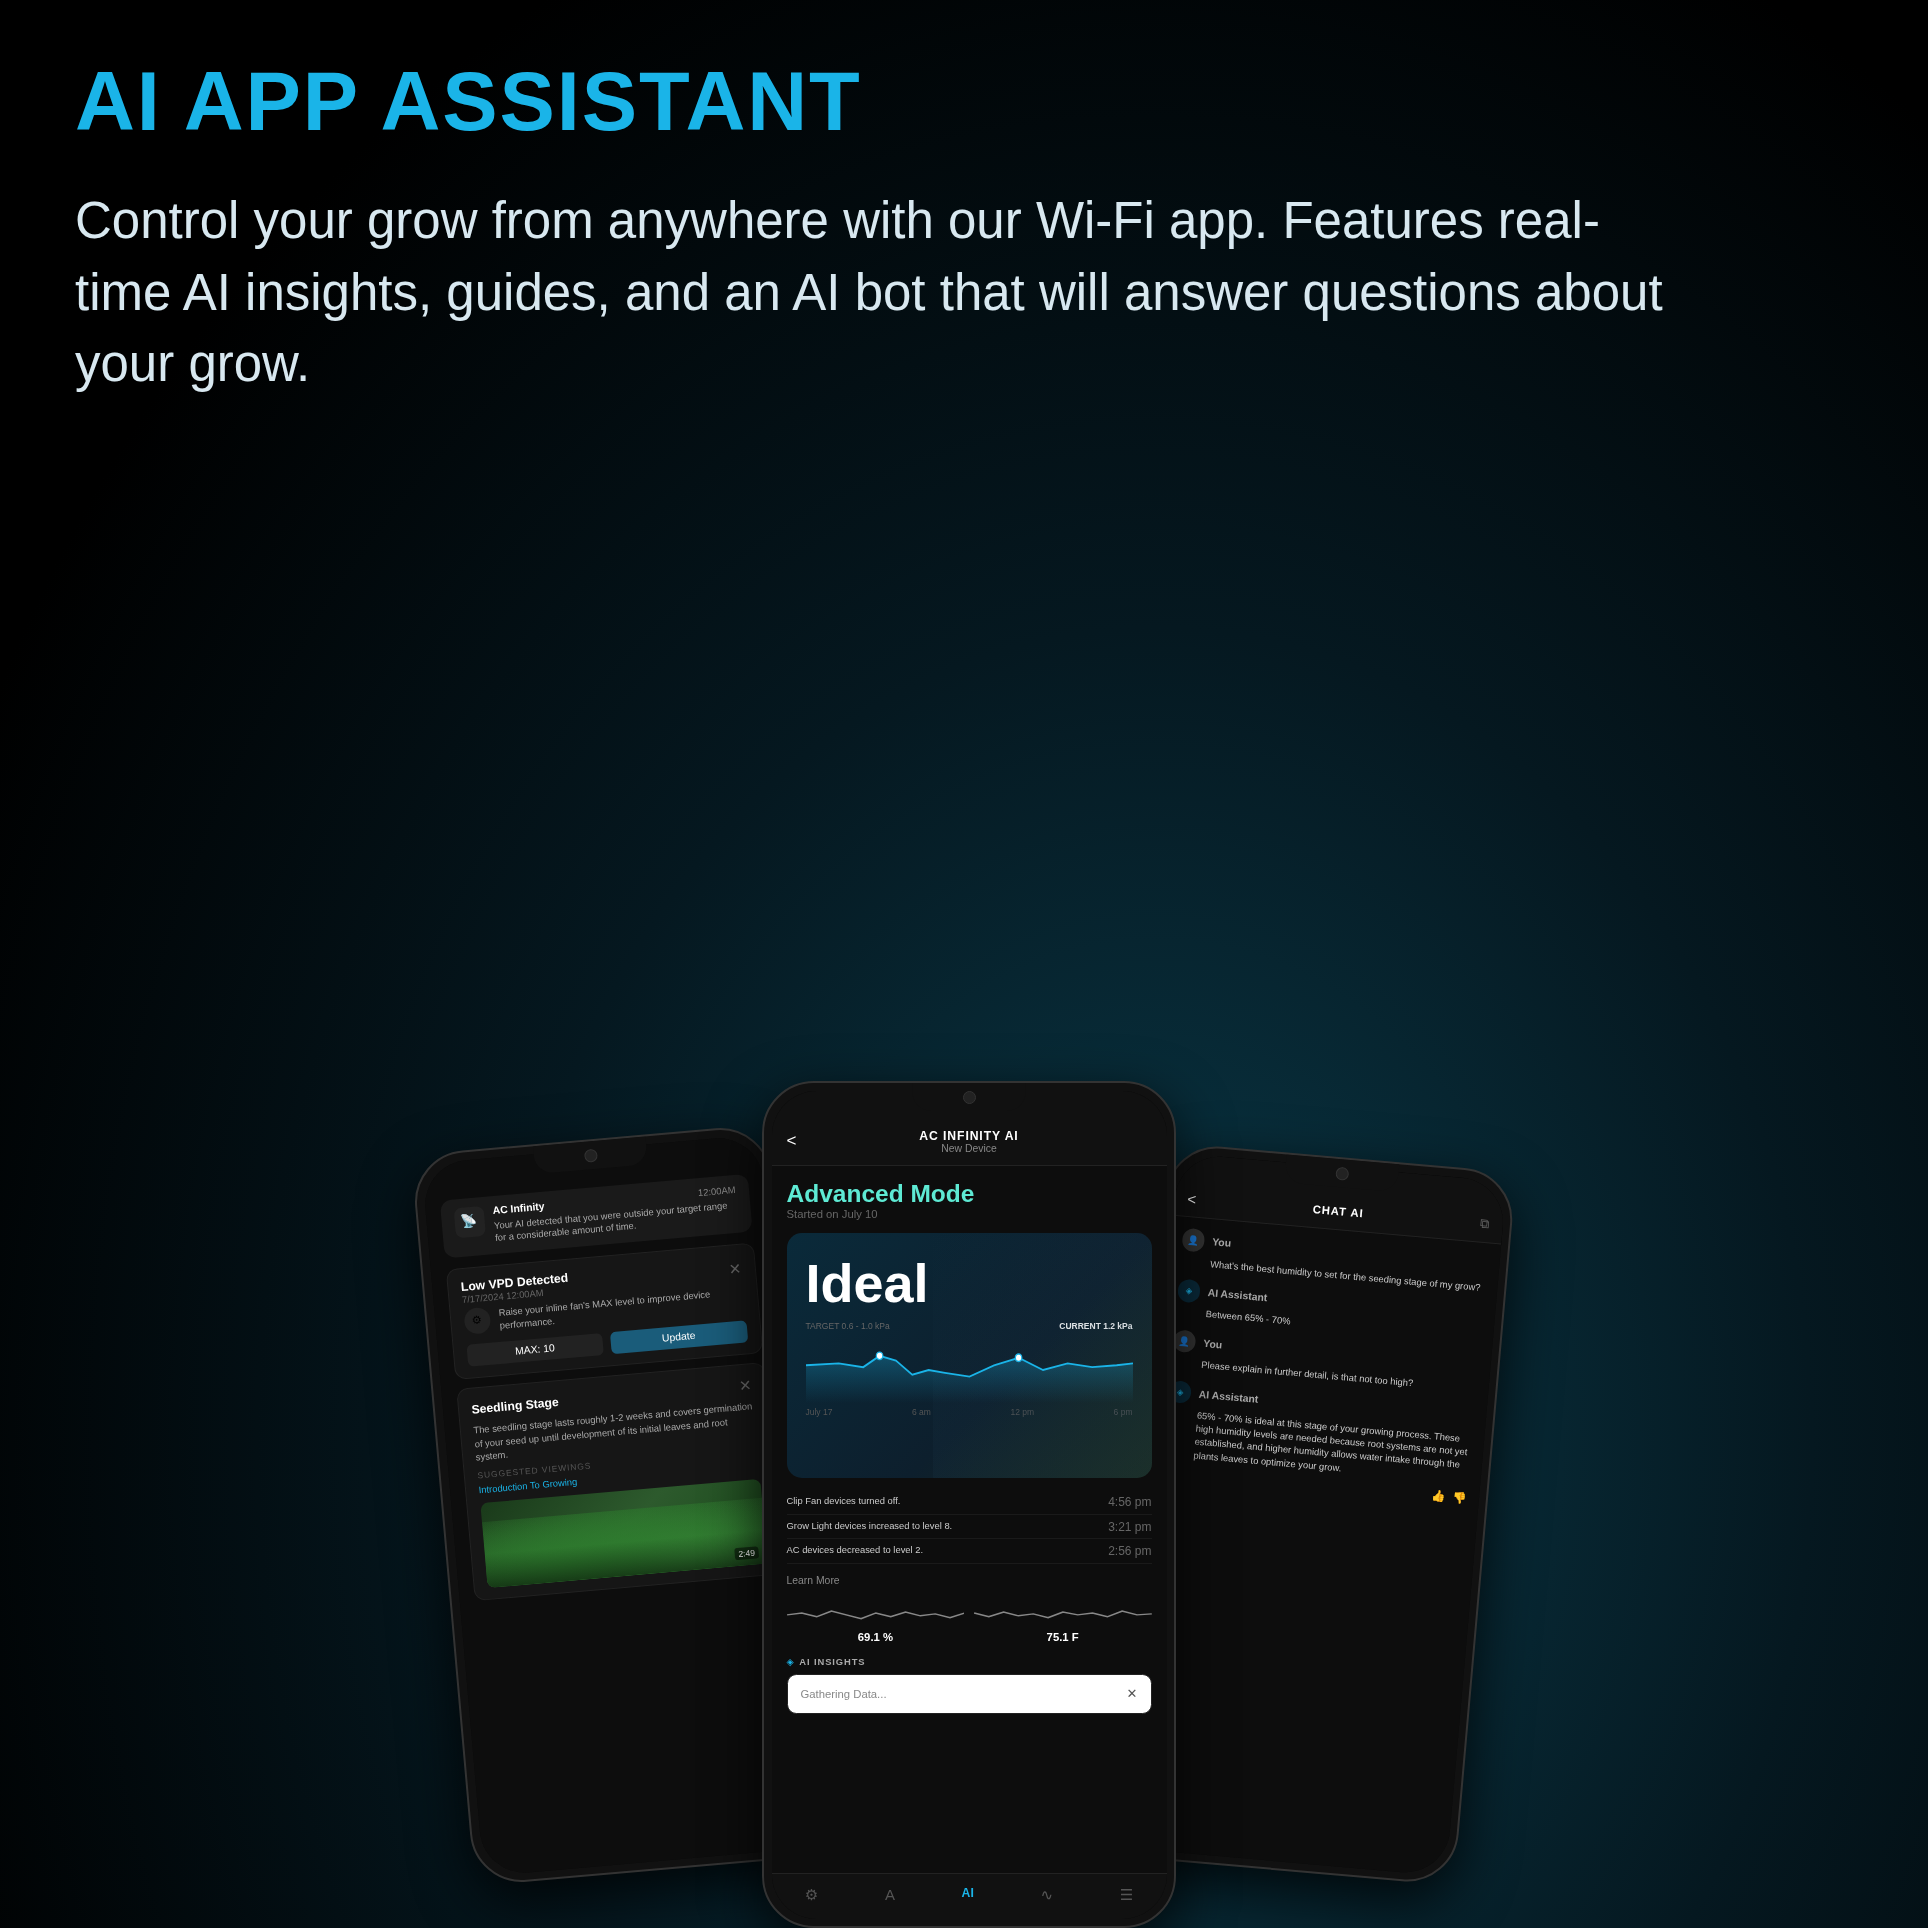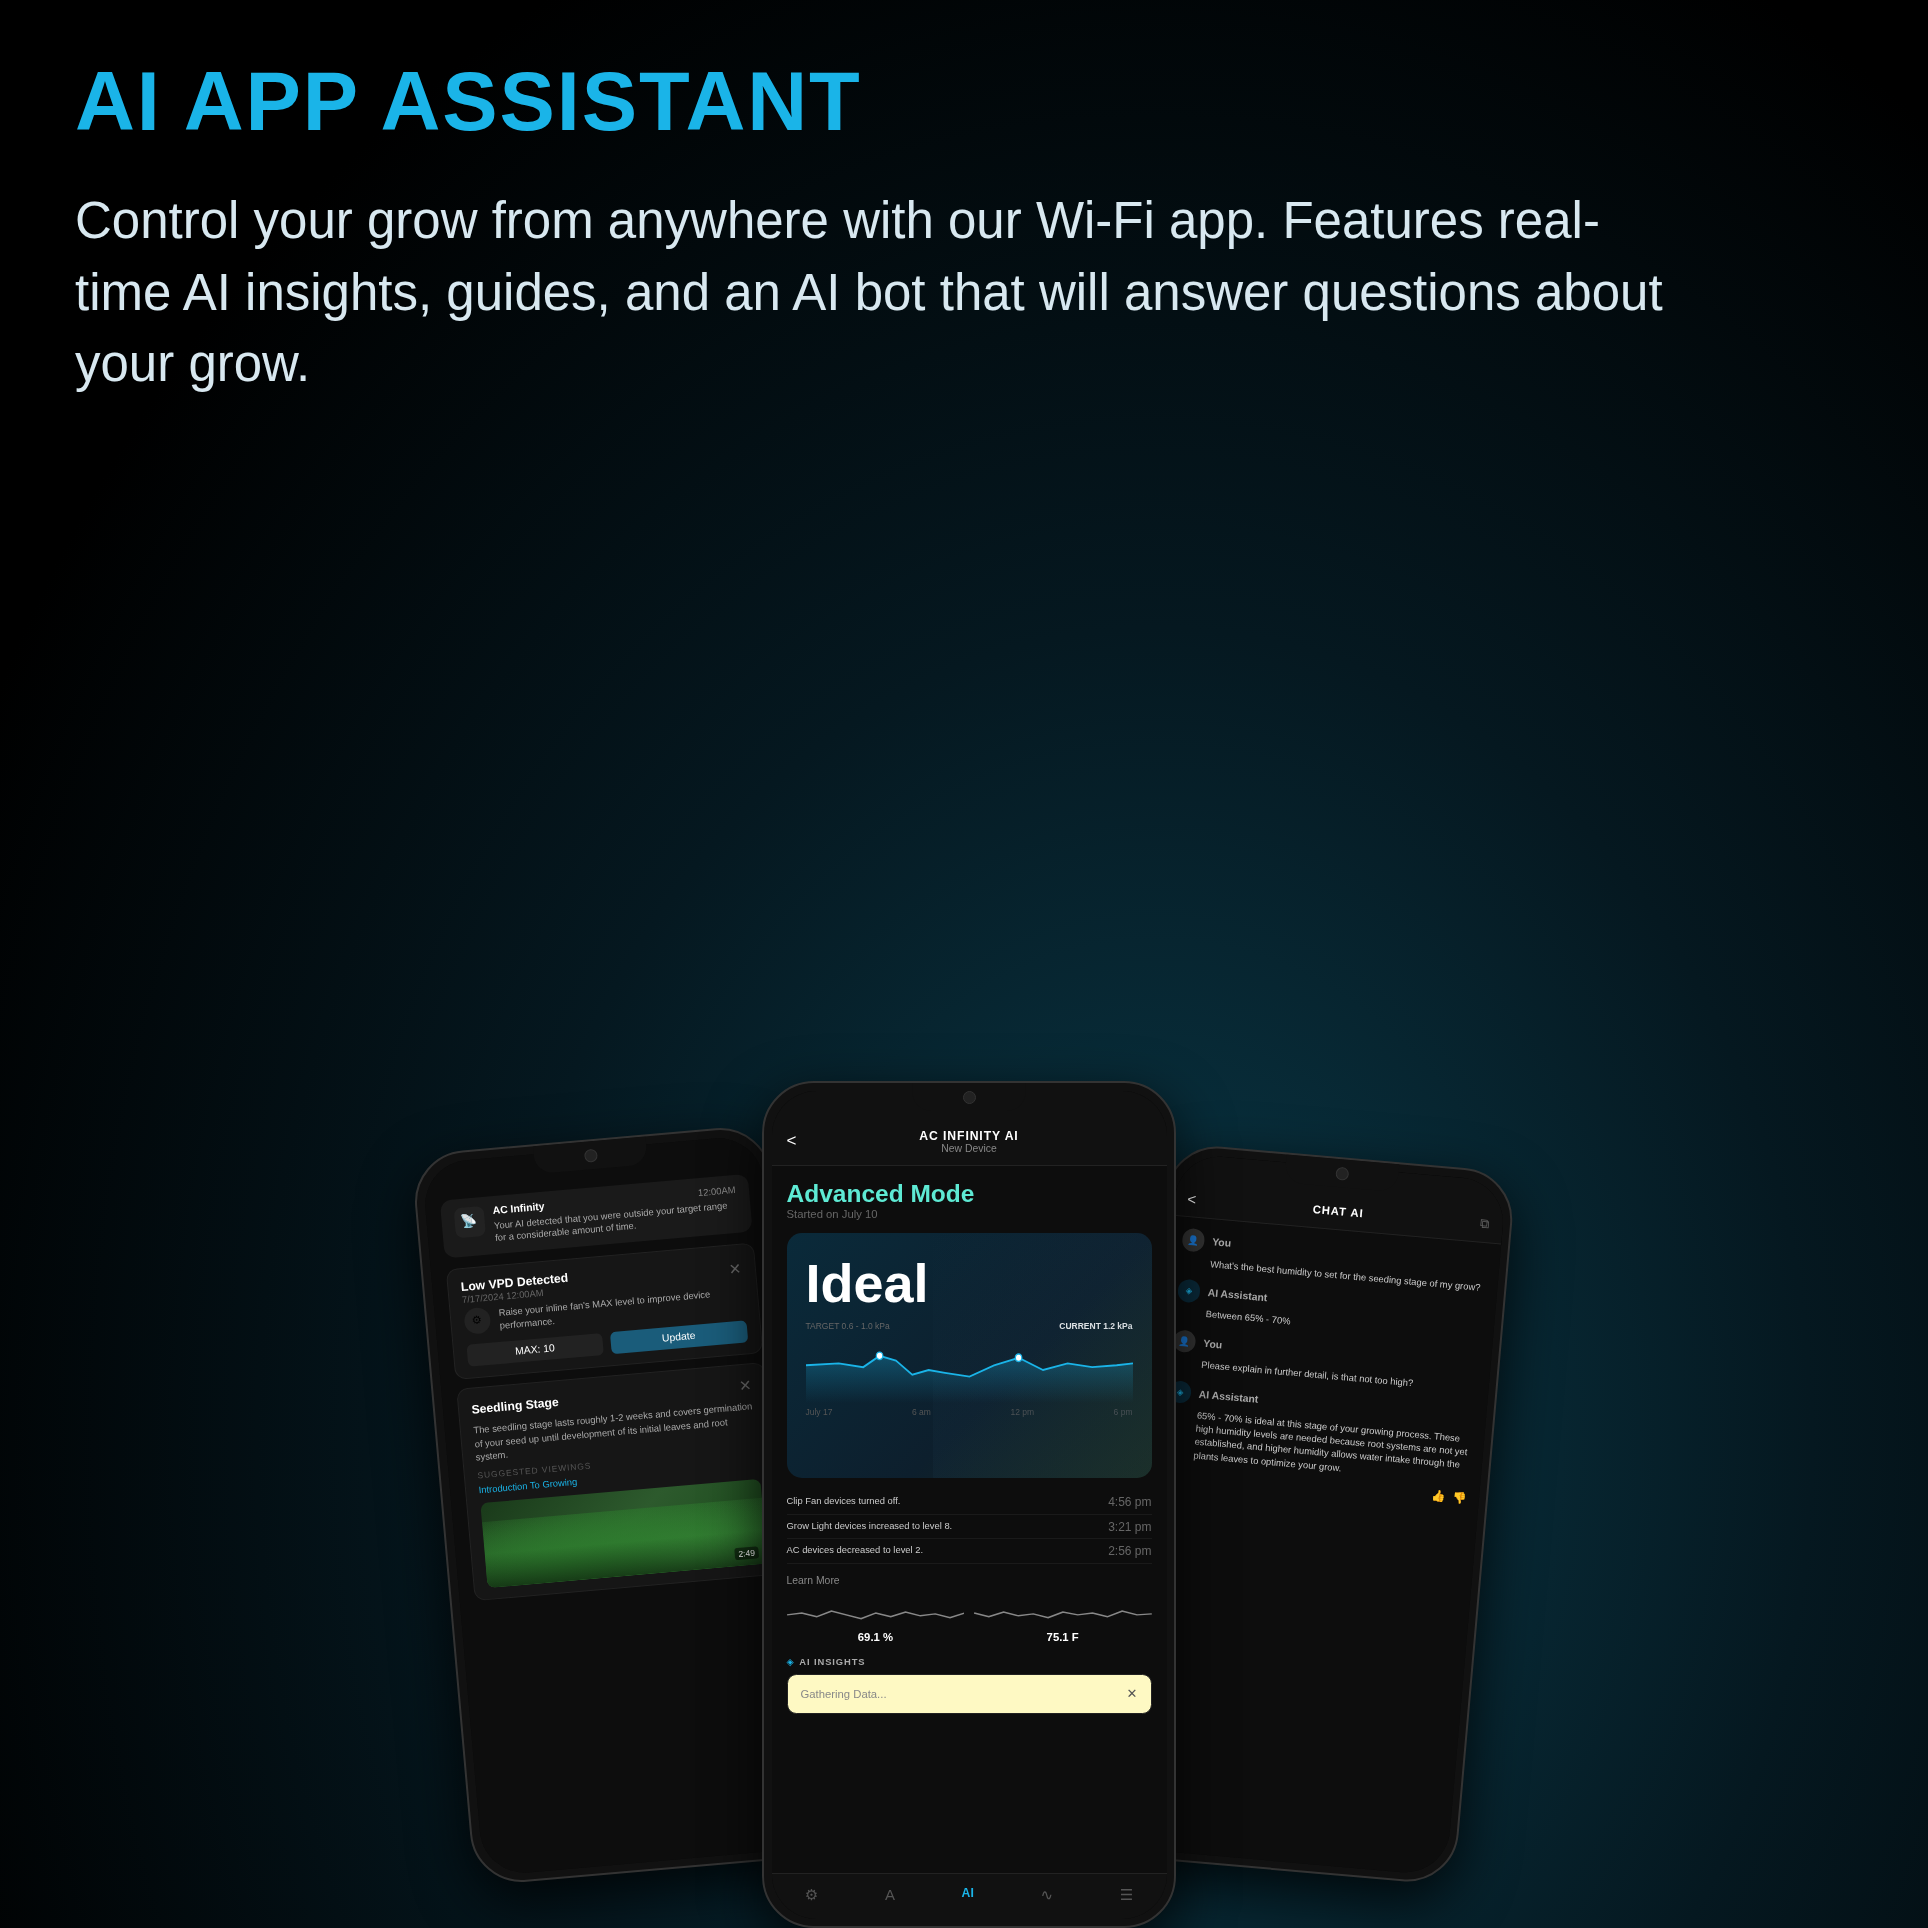--- a/index.html
+++ b/index.html
@@ -544,21 +544,21 @@
 
     .ai-insights-label {
       font-size: 9.4px;
       font-weight: 600;
       color: #aaa;
       letter-spacing: 0.9px;
       text-transform: uppercase;
     }
 
     .gathering-card {
-      background: #fef9c3;
+      background: #ffffff;
       border-radius: 9.4px;
       padding: 11.3px 13px;
       display: flex;
       justify-content: space-between;
       align-items: center;
       border: 0.9px solid #222;
     }
 
     .gathering-text {
       font-size: 11.3px;

